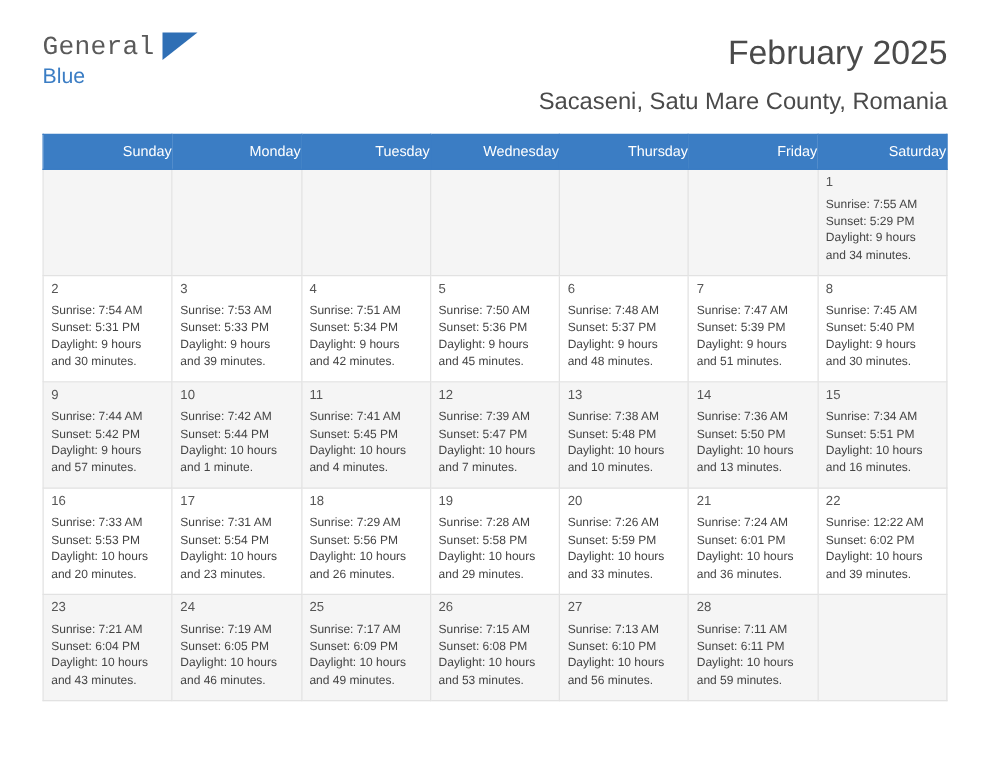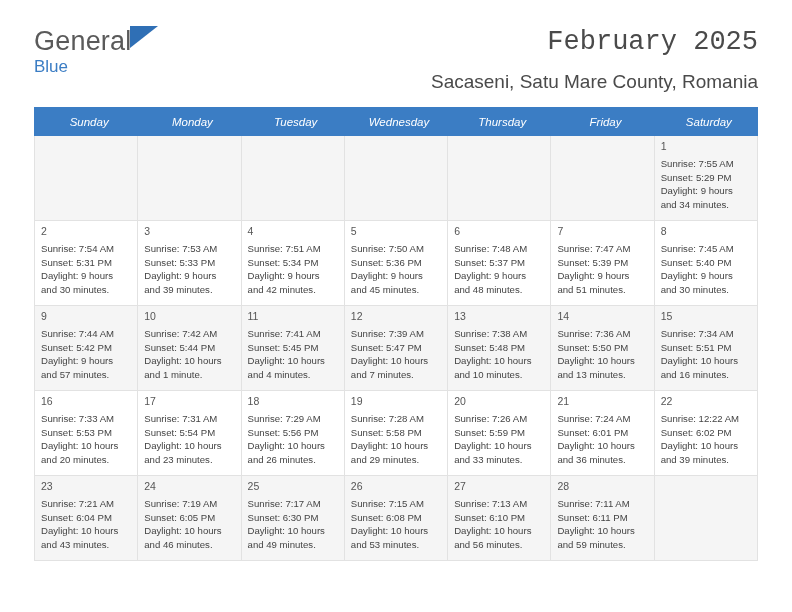--- a/index.html
+++ b/index.html
@@ -26,23 +26,24 @@
     position: relative;
     height: 72px;
   }
   .logo {
     position: absolute;
     left: 0;
     top: 6px;
     line-height: 1;
   }
   .logo-general {
-    font-size: 27px;
+    font-size: 21px;
     color: #5a5a5a;
     letter-spacing: 0.2px;
+    font-family: Liberation Mono, monospace;
   }
   .logo-blue {
     display: block;
     font-size: 17px;
     color: #3b7dc4;
     margin-top: 3px;
   }
   .logo-flag {
     position: absolute;
     left: 96px;
@@ -55,44 +56,42 @@
   .title-block {
     text-align: right;
   }
   .month-title {
     font-size: 27px;
     color: #4a4a4a;
     font-weight: normal;
     line-height: 1.1;
     margin: 0;
     padding-top: 6px;
-    font-family: Liberation Mono, monospace;
   }
   .location {
     font-size: 19px;
     color: #4a4a4a;
     margin-top: 13px;
   }
   
   table.calendar {
     width: 724px;
     border-collapse: collapse;
     table-layout: fixed;
     margin-top: 13px;
   }
   table.calendar th {
     background: #3b7dc4;
     color: #ffffff;
     font-size: 11.5px;
     font-weight: normal;
-    text-align: center;
+    text-align: right;
     padding: 5px 0 5px 6px;
     border: 1px solid #3b7dc4;
     height: 17px;
-    font-style: italic;
   }
   table.calendar td {
     border: 1px solid #e2e2e2;
     vertical-align: top;
     height: 77px;
     padding: 3px 5px 4px 6px;
     font-size: 9.6px;
     line-height: 1.42;
     color: #444444;
     background: #ffffff;
@@ -326,21 +325,21 @@
           <td>
             <span class="daynum">24</span>
             <span class="info-line">Sunrise: 7:19 AM</span>
             <span class="info-line">Sunset: 6:05 PM</span>
             <span class="info-line">Daylight: 10 hours</span>
             <span class="info-line">and 46 minutes.</span>
           </td>
           <td>
             <span class="daynum">25</span>
             <span class="info-line">Sunrise: 7:17 AM</span>
-            <span class="info-line">Sunset: 6:30 PM</span>
+            <span class="info-line">Sunset: 6:09 PM</span>
             <span class="info-line">Daylight: 10 hours</span>
             <span class="info-line">and 49 minutes.</span>
           </td>
           <td>
             <span class="daynum">26</span>
             <span class="info-line">Sunrise: 7:15 AM</span>
             <span class="info-line">Sunset: 6:08 PM</span>
             <span class="info-line">Daylight: 10 hours</span>
             <span class="info-line">and 53 minutes.</span>
           </td>

